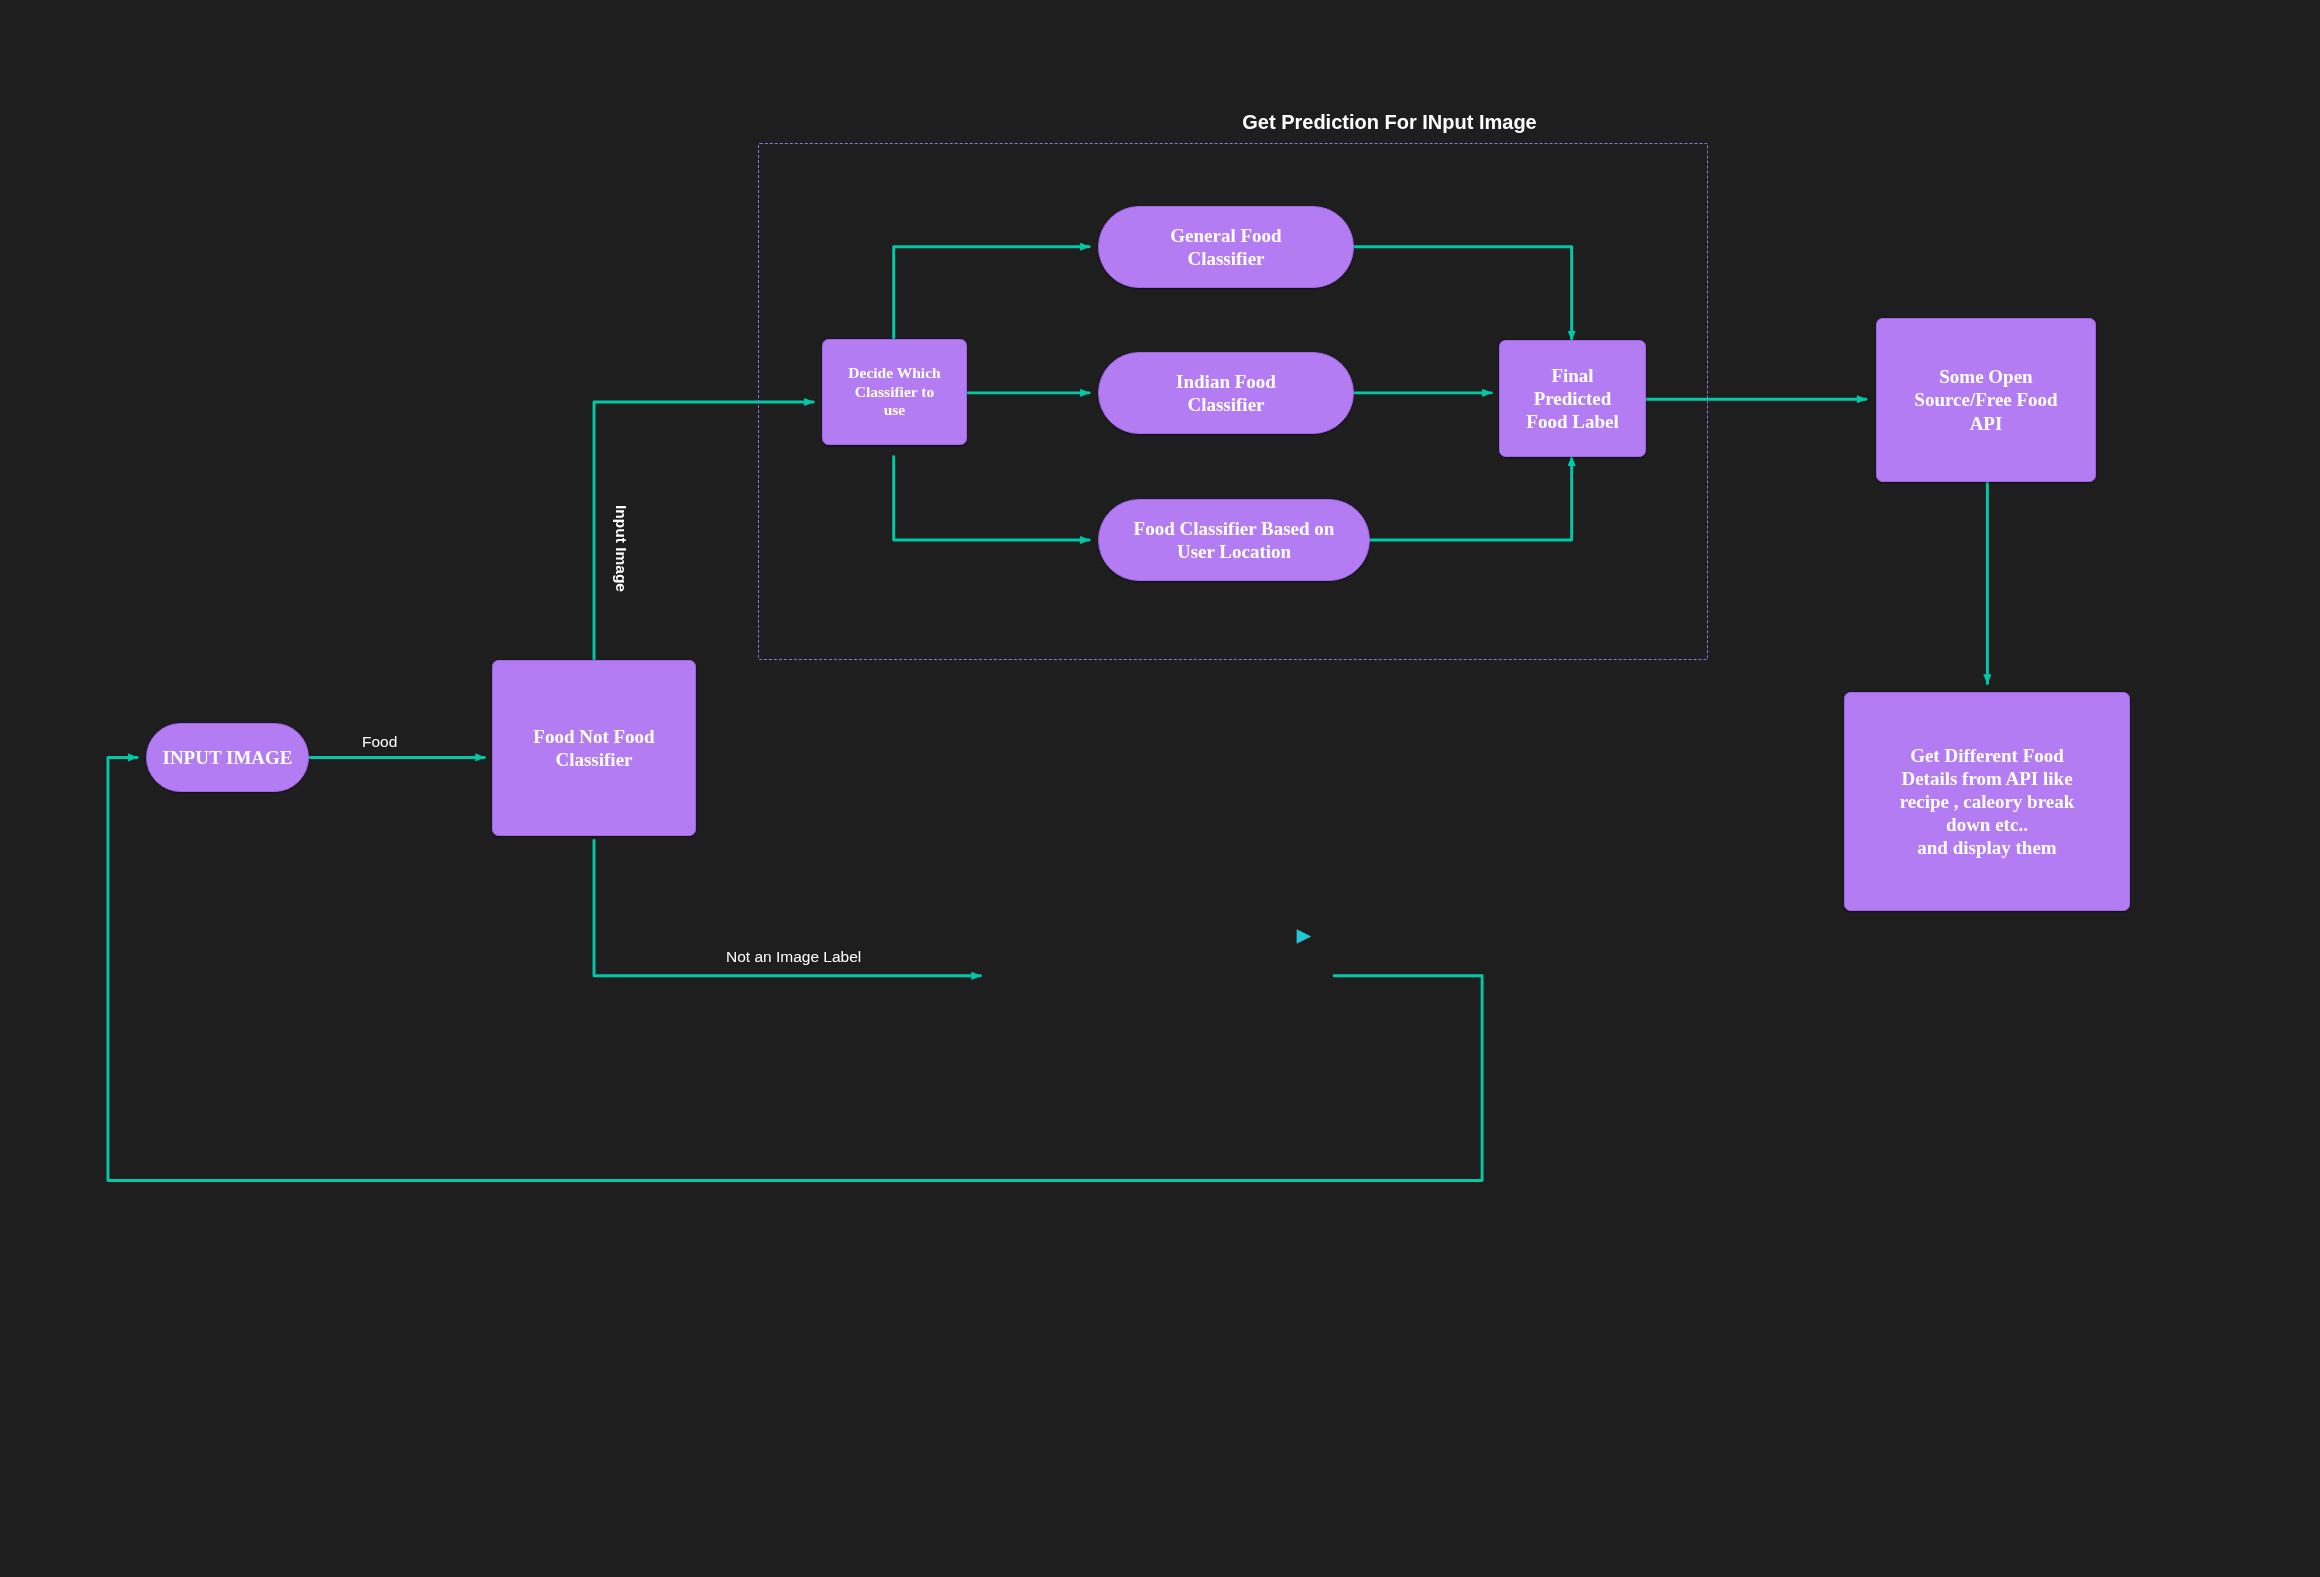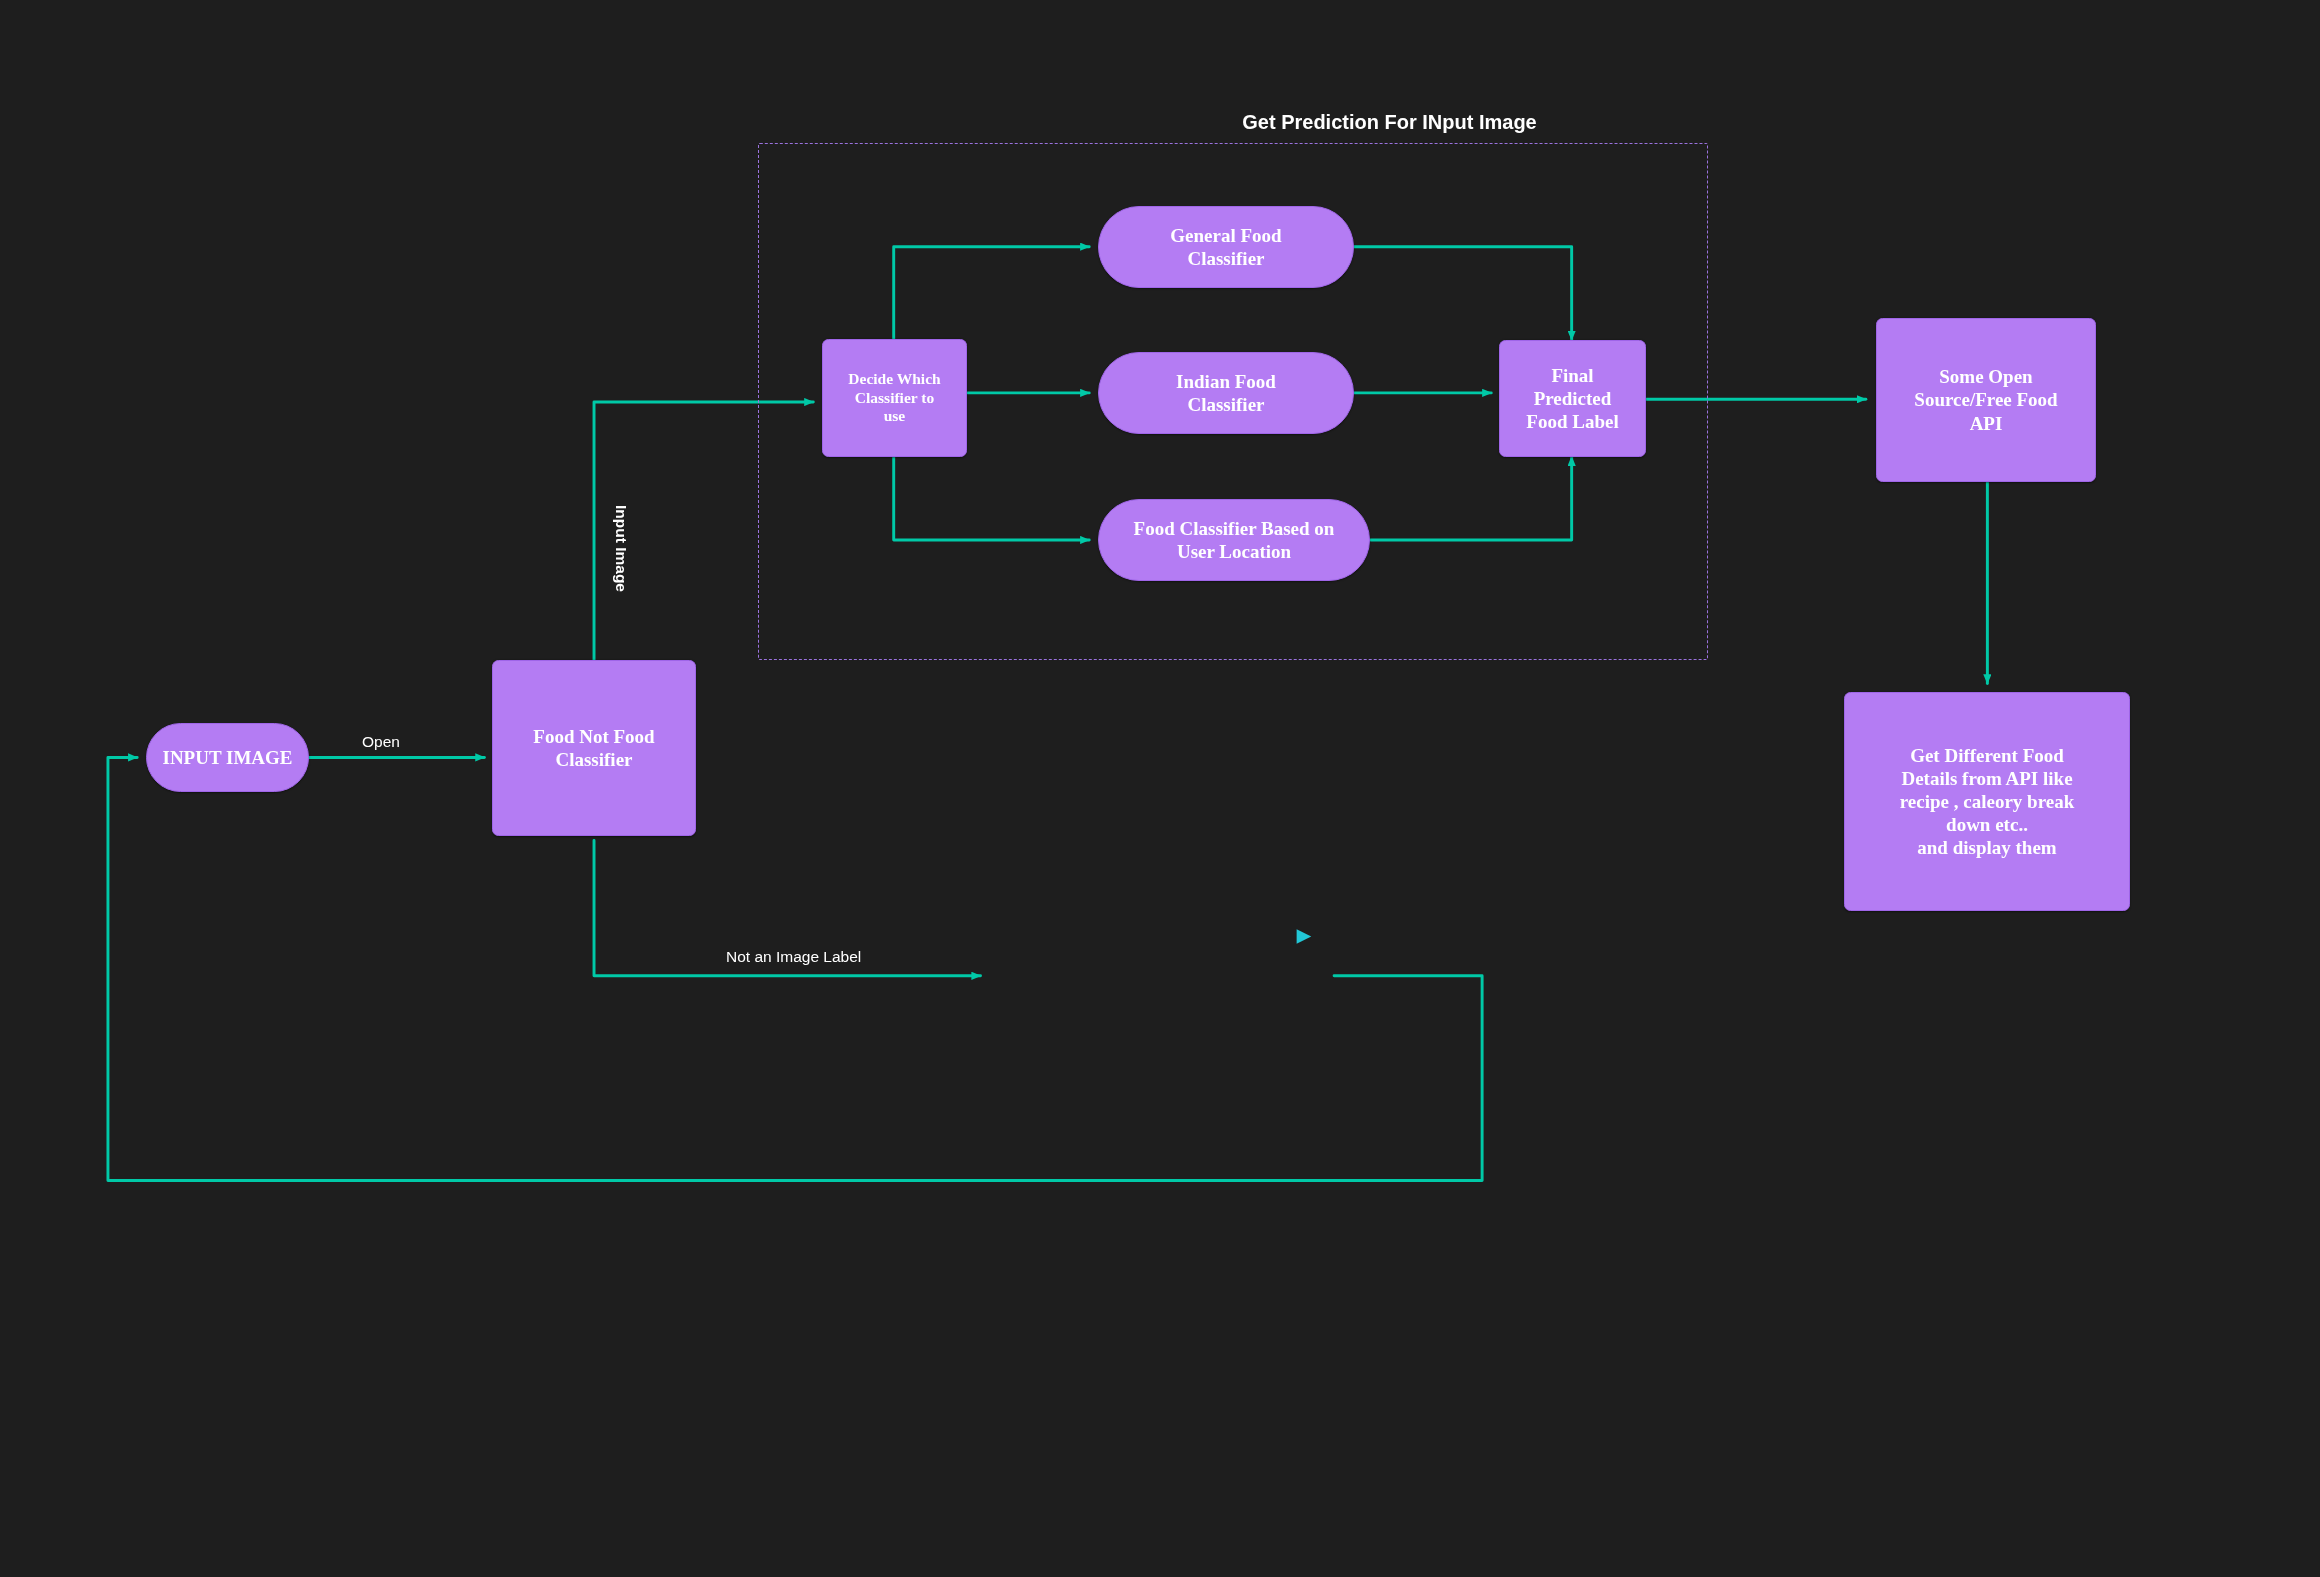--- a/index.html
+++ b/index.html
@@ -140,21 +140,21 @@
 
   <div class="node stadium" style="left:146px; top:723px; width:163px; height:69px; font-size:19px;">
     <span class="node-label">INPUT IMAGE</span>
   </div>
 
   <div class="node rect" style="left:492px; top:660px; width:204px; height:176px; font-size:19px;">
     <span class="node-label">Food Not Food
 Classifier</span>
   </div>
 
-  <div class="node rect" style="left:822px; top:339px; width:145px; height:118px; font-size:15.5px;">
+  <div class="node rect" style="left:822px; top:339px; width:145px; height:106px; font-size:15.5px;">
     <span class="node-label">Decide Which
 Classifier to
 use</span>
   </div>
 
   <div class="node stadium" style="left:1098px; top:206px; width:256px; height:82px; font-size:19px;">
     <span class="node-label">General Food
 Classifier</span>
   </div>
 
@@ -182,20 +182,20 @@
 
   <div class="node rect" style="left:1844px; top:692px; width:286px; height:219px; font-size:19px;">
     <span class="node-label">Get Different Food
 Details from API like
 recipe , caleory break
 down etc..
 and display them</span>
   </div>
 
 
-  <div class="edge-label plain" style="left:362px; top:734px;">Open</div>
+  <div class="edge-label plain" style="left:362px; top:734px;">Food</div>
 
   <div class="edge-label rot" style="left:629px; top:505px;">Input Image</div>
 
   <div class="edge-label bold" style="left:726px; top:949px;">Not an Image Label</div>
 
 </div>
 
 
 </body></html>

